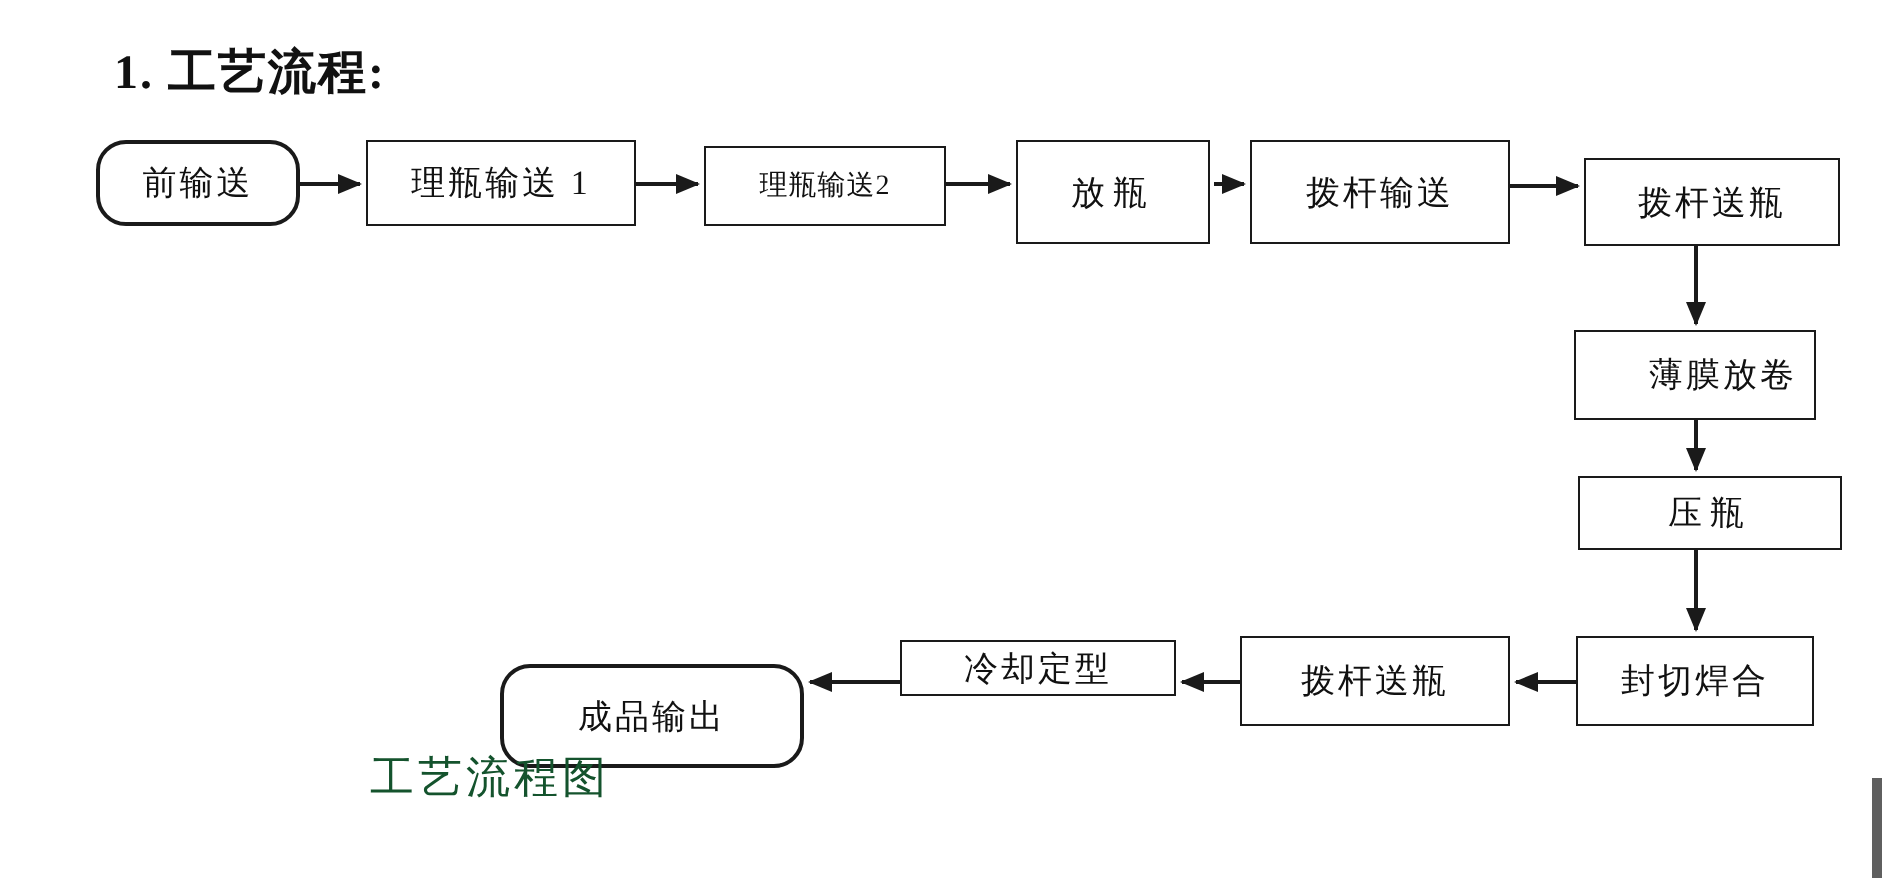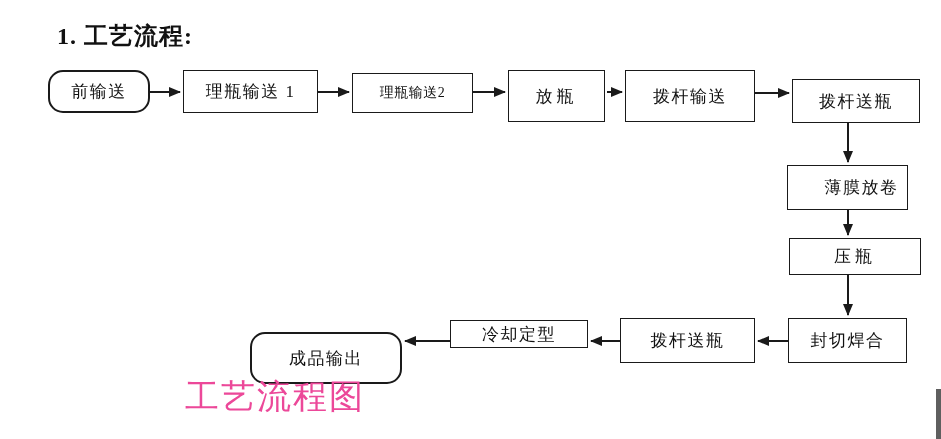--- a/index.html
+++ b/index.html
@@ -60,23 +60,23 @@
   .n7  { left: 789px; top: 238px; width: 132px; height: 37px; }
   .n8  { left: 788px; top: 318px; width: 119px; height: 45px; }
   .n9  { left: 620px; top: 318px; width: 135px; height: 45px; }
   .n10 { left: 450px; top: 320px; width: 138px; height: 28px; }
   .n11 { left: 250px; top: 318px; width: 152px; height: 52px; margin-top: 14px; }
 
   .figure-caption {
     position: absolute;
     left: 185px;
     top: 374px;
-    font-size: 34px;
+    font-size: 22px;
     font-weight: normal;
-    color: #ec4899;
+    color: #14532d;
     letter-spacing: 2px;
     white-space: nowrap;
   }
   .scrollbar-thumb {
     position: absolute;
     left: 936px;
     top: 389px;
     width: 5px;
     height: 50px;
     background: #5f5f5f;

